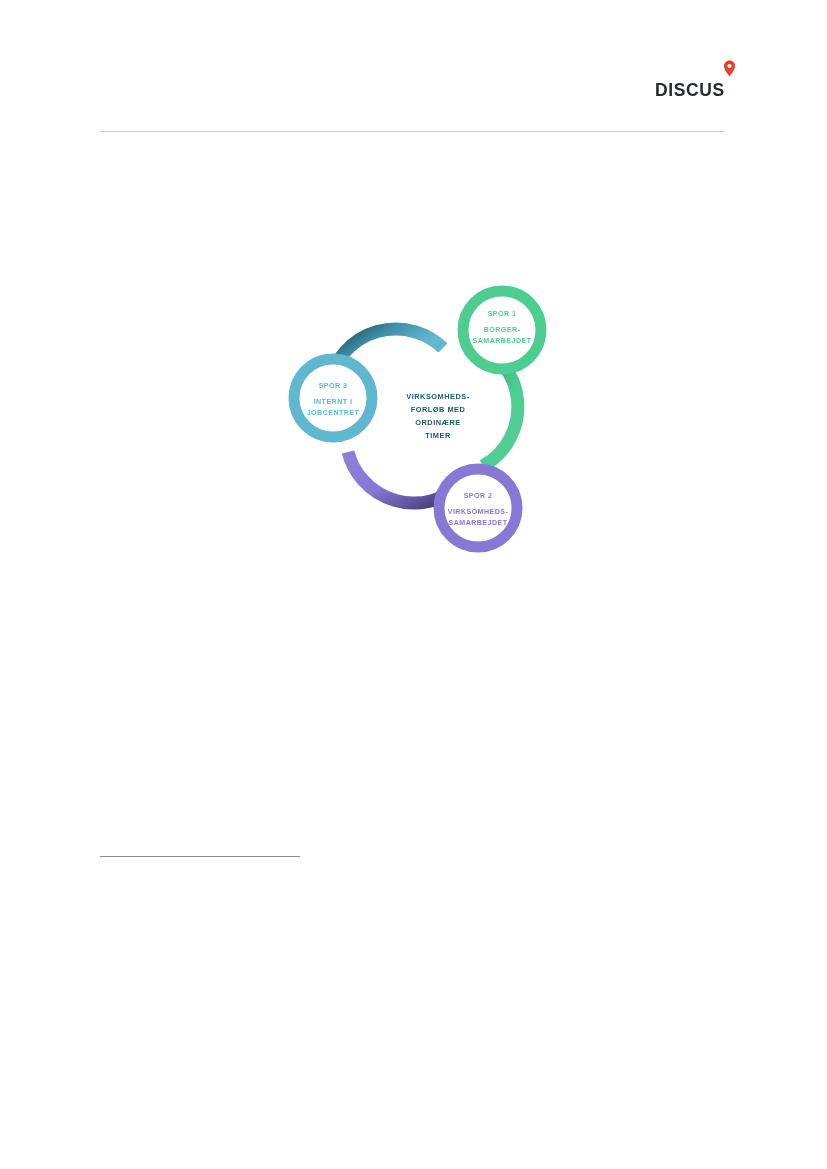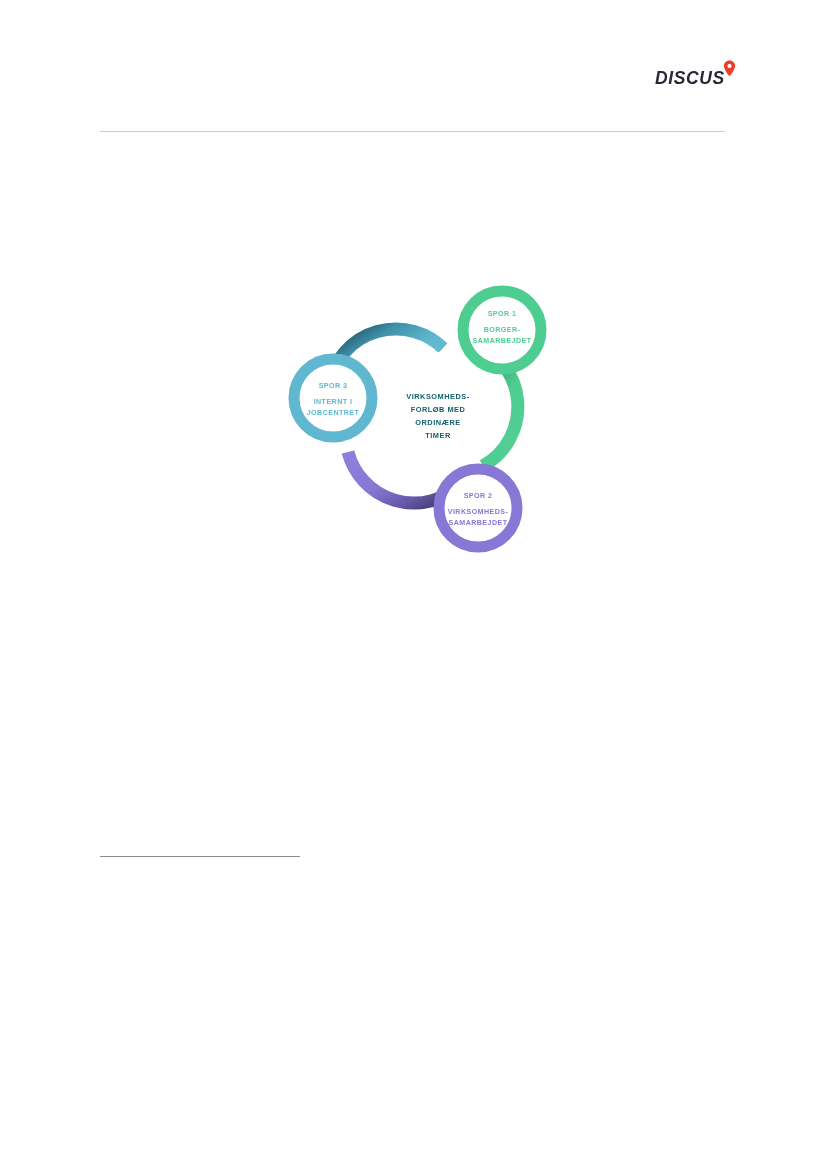--- a/index.html
+++ b/index.html
@@ -27,28 +27,27 @@
   .logo-block {
     position: absolute;
     left: 655px;
     top: 60px;
     width: 90px;
     height: 30px;
   }
   .logo-wordmark {
     position: absolute;
     left: 0;
-    top: 8px;
+    top: 20px;
     font-family: "Liberation Sans", sans-serif;
     font-weight: bold;
     font-size: 17.5px;
     letter-spacing: 0.6px;
     color: #262b33;
     white-space: nowrap;
-    font-style: italic;
   }
   .logo-pin {
     position: absolute;
     left: 68px;
     top: 0px;
     width: 13px;
     height: 17px;
   }
 
   

